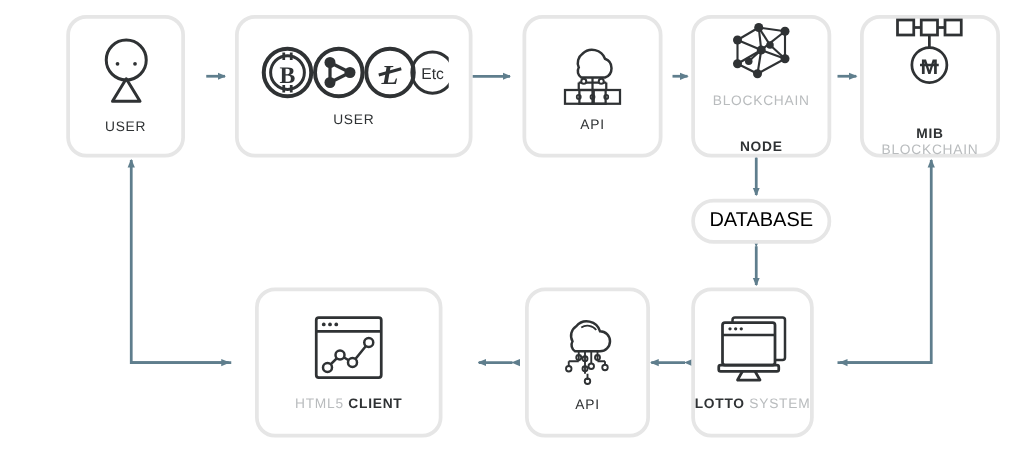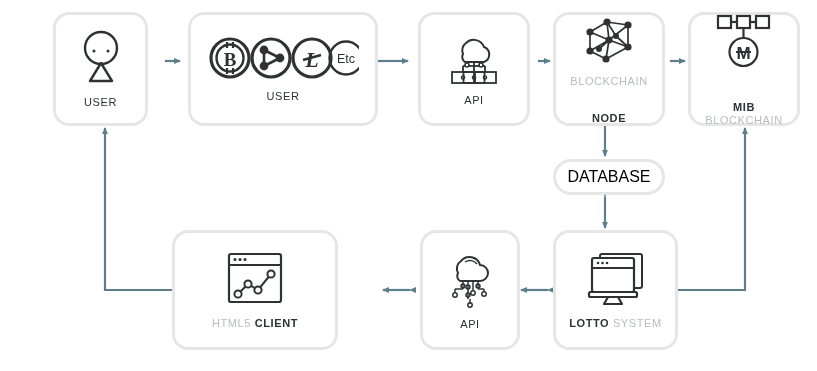--- a/index.html
+++ b/index.html
@@ -242,21 +242,21 @@
     <span class="caption">
       <span class="line strong">MIB</span>
       <span class="line dim">BLOCKCHAIN</span>
     </span>
   </div>
 
   <div class="pill" style="left:553px; top:159px; width:112px; height:36px;">
     <span class="caption">DATABASE</span>
   </div>
 
-  <div class="node" style="left:172px; top:230px; width:166px; height:120px;">
+  <div class="node" style="left:204px; top:230px; width:150px; height:120px;">
     <span class="art">
       <svg width="68" height="58" viewBox="0 0 68 58">
         <rect x="8" y="4" width="52" height="48" rx="2" fill="none" stroke="#2f3234" stroke-width="2.2"></rect>
         <line x1="8" y1="15" x2="60" y2="15" stroke="#2f3234" stroke-width="2.2"></line>
         <circle cx="14" cy="9.5" r="1.5" fill="#2f3234"></circle>
         <circle cx="19" cy="9.5" r="1.5" fill="#2f3234"></circle>
         <circle cx="24" cy="9.5" r="1.5" fill="#2f3234"></circle>
         <polyline points="17,44 27,34 37,40 50,24" fill="none" stroke="#2f3234" stroke-width="2"></polyline>
         <circle cx="17" cy="44" r="3.6" fill="#fff" stroke="#2f3234" stroke-width="2"></circle>
         <circle cx="27" cy="34" r="3.6" fill="#fff" stroke="#2f3234" stroke-width="2"></circle>
@@ -293,21 +293,21 @@
           <circle cx="34" cy="44" r="2.2"></circle>
           <circle cx="39" cy="37" r="2"></circle>
           <circle cx="45" cy="45" r="2.2"></circle>
           <circle cx="31" cy="56" r="2.2"></circle>
         </g>
       </svg>
     </span>
     <span class="caption">API</span>
   </div>
 
-  <div class="node" style="left:553px; top:230px; width:125px; height:120px;">
+  <div class="node" style="left:553px; top:230px; width:98px; height:120px;">
     <span class="art">
       <svg width="64" height="58" viewBox="0 0 64 58">
         <rect x="16" y="4" width="42" height="34" rx="2" fill="none" stroke="#2f3234" stroke-width="2"></rect>
         <rect x="8" y="8" width="42" height="34" rx="2" fill="#fff" stroke="#2f3234" stroke-width="2.2"></rect>
         <line x1="8" y1="18" x2="50" y2="18" stroke="#2f3234" stroke-width="2"></line>
         <circle cx="14" cy="13" r="1.3" fill="#2f3234"></circle>
         <circle cx="18.5" cy="13" r="1.3" fill="#2f3234"></circle>
         <circle cx="23" cy="13" r="1.3" fill="#2f3234"></circle>
         <rect x="5" y="42" width="48" height="5" rx="1.5" fill="none" stroke="#2f3234" stroke-width="2.2"></rect>
         <path d="M24,47 L20,54 L38,54 L34,47" fill="none" stroke="#2f3234" stroke-width="2.2" stroke-linejoin="round"></path>

